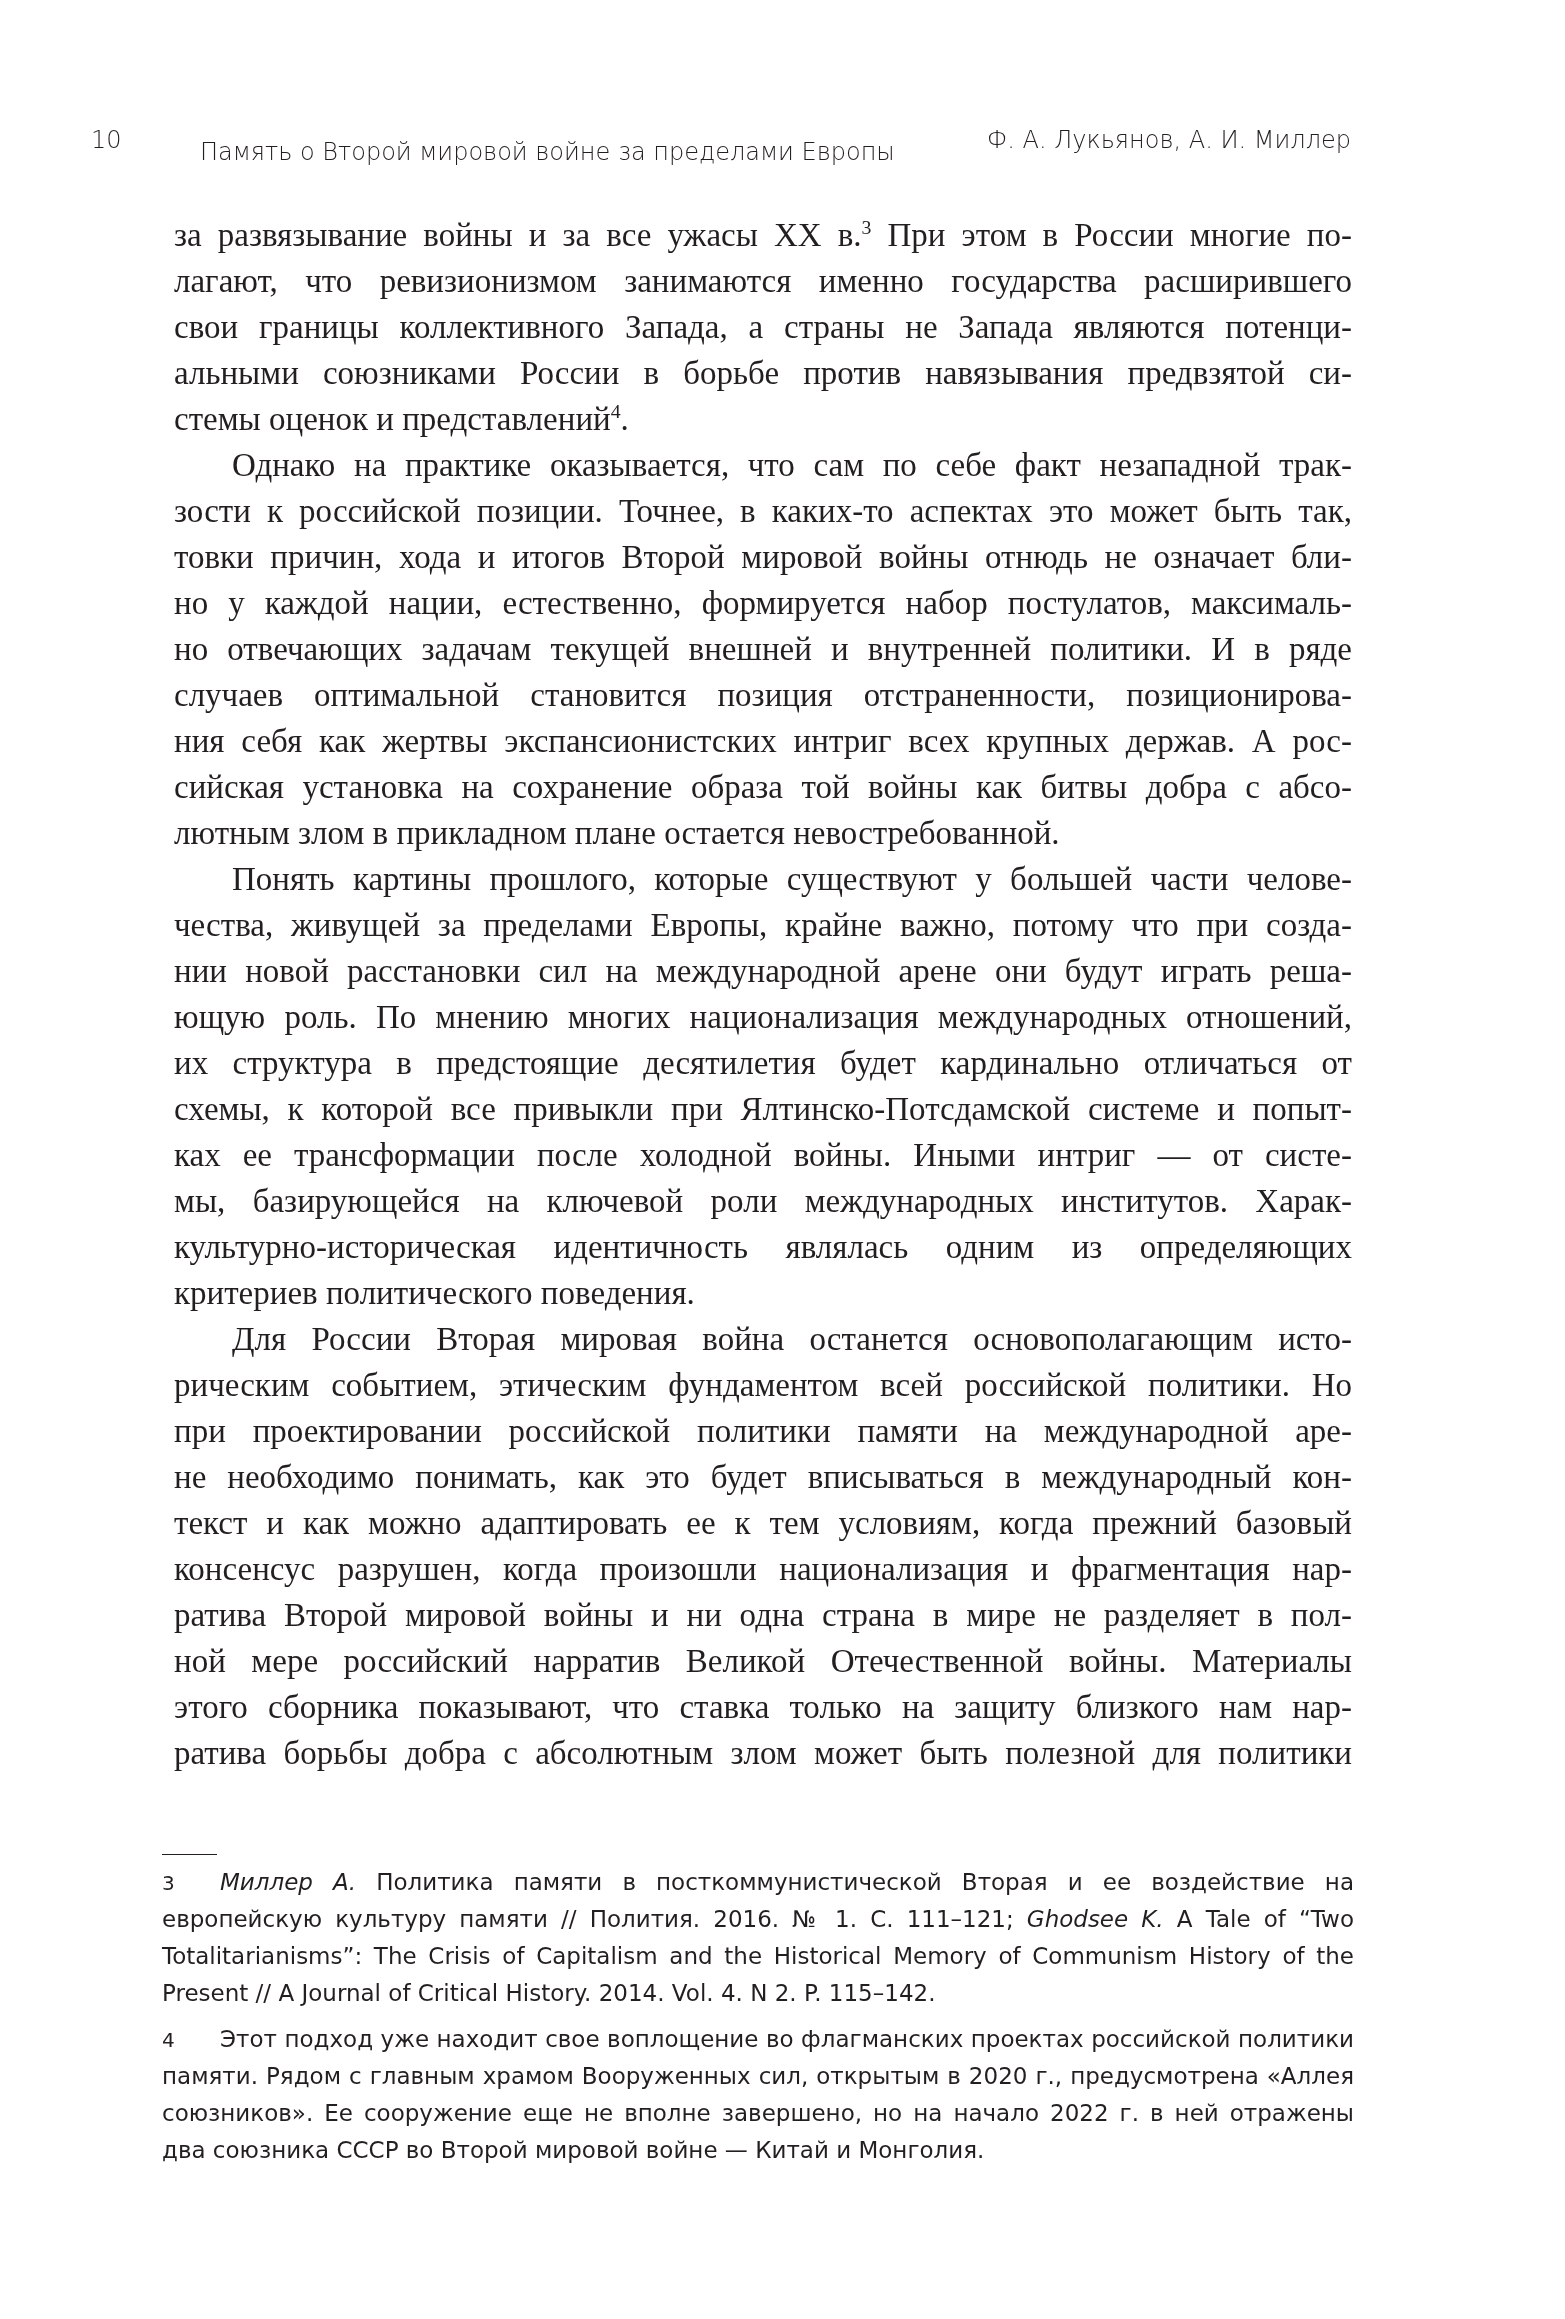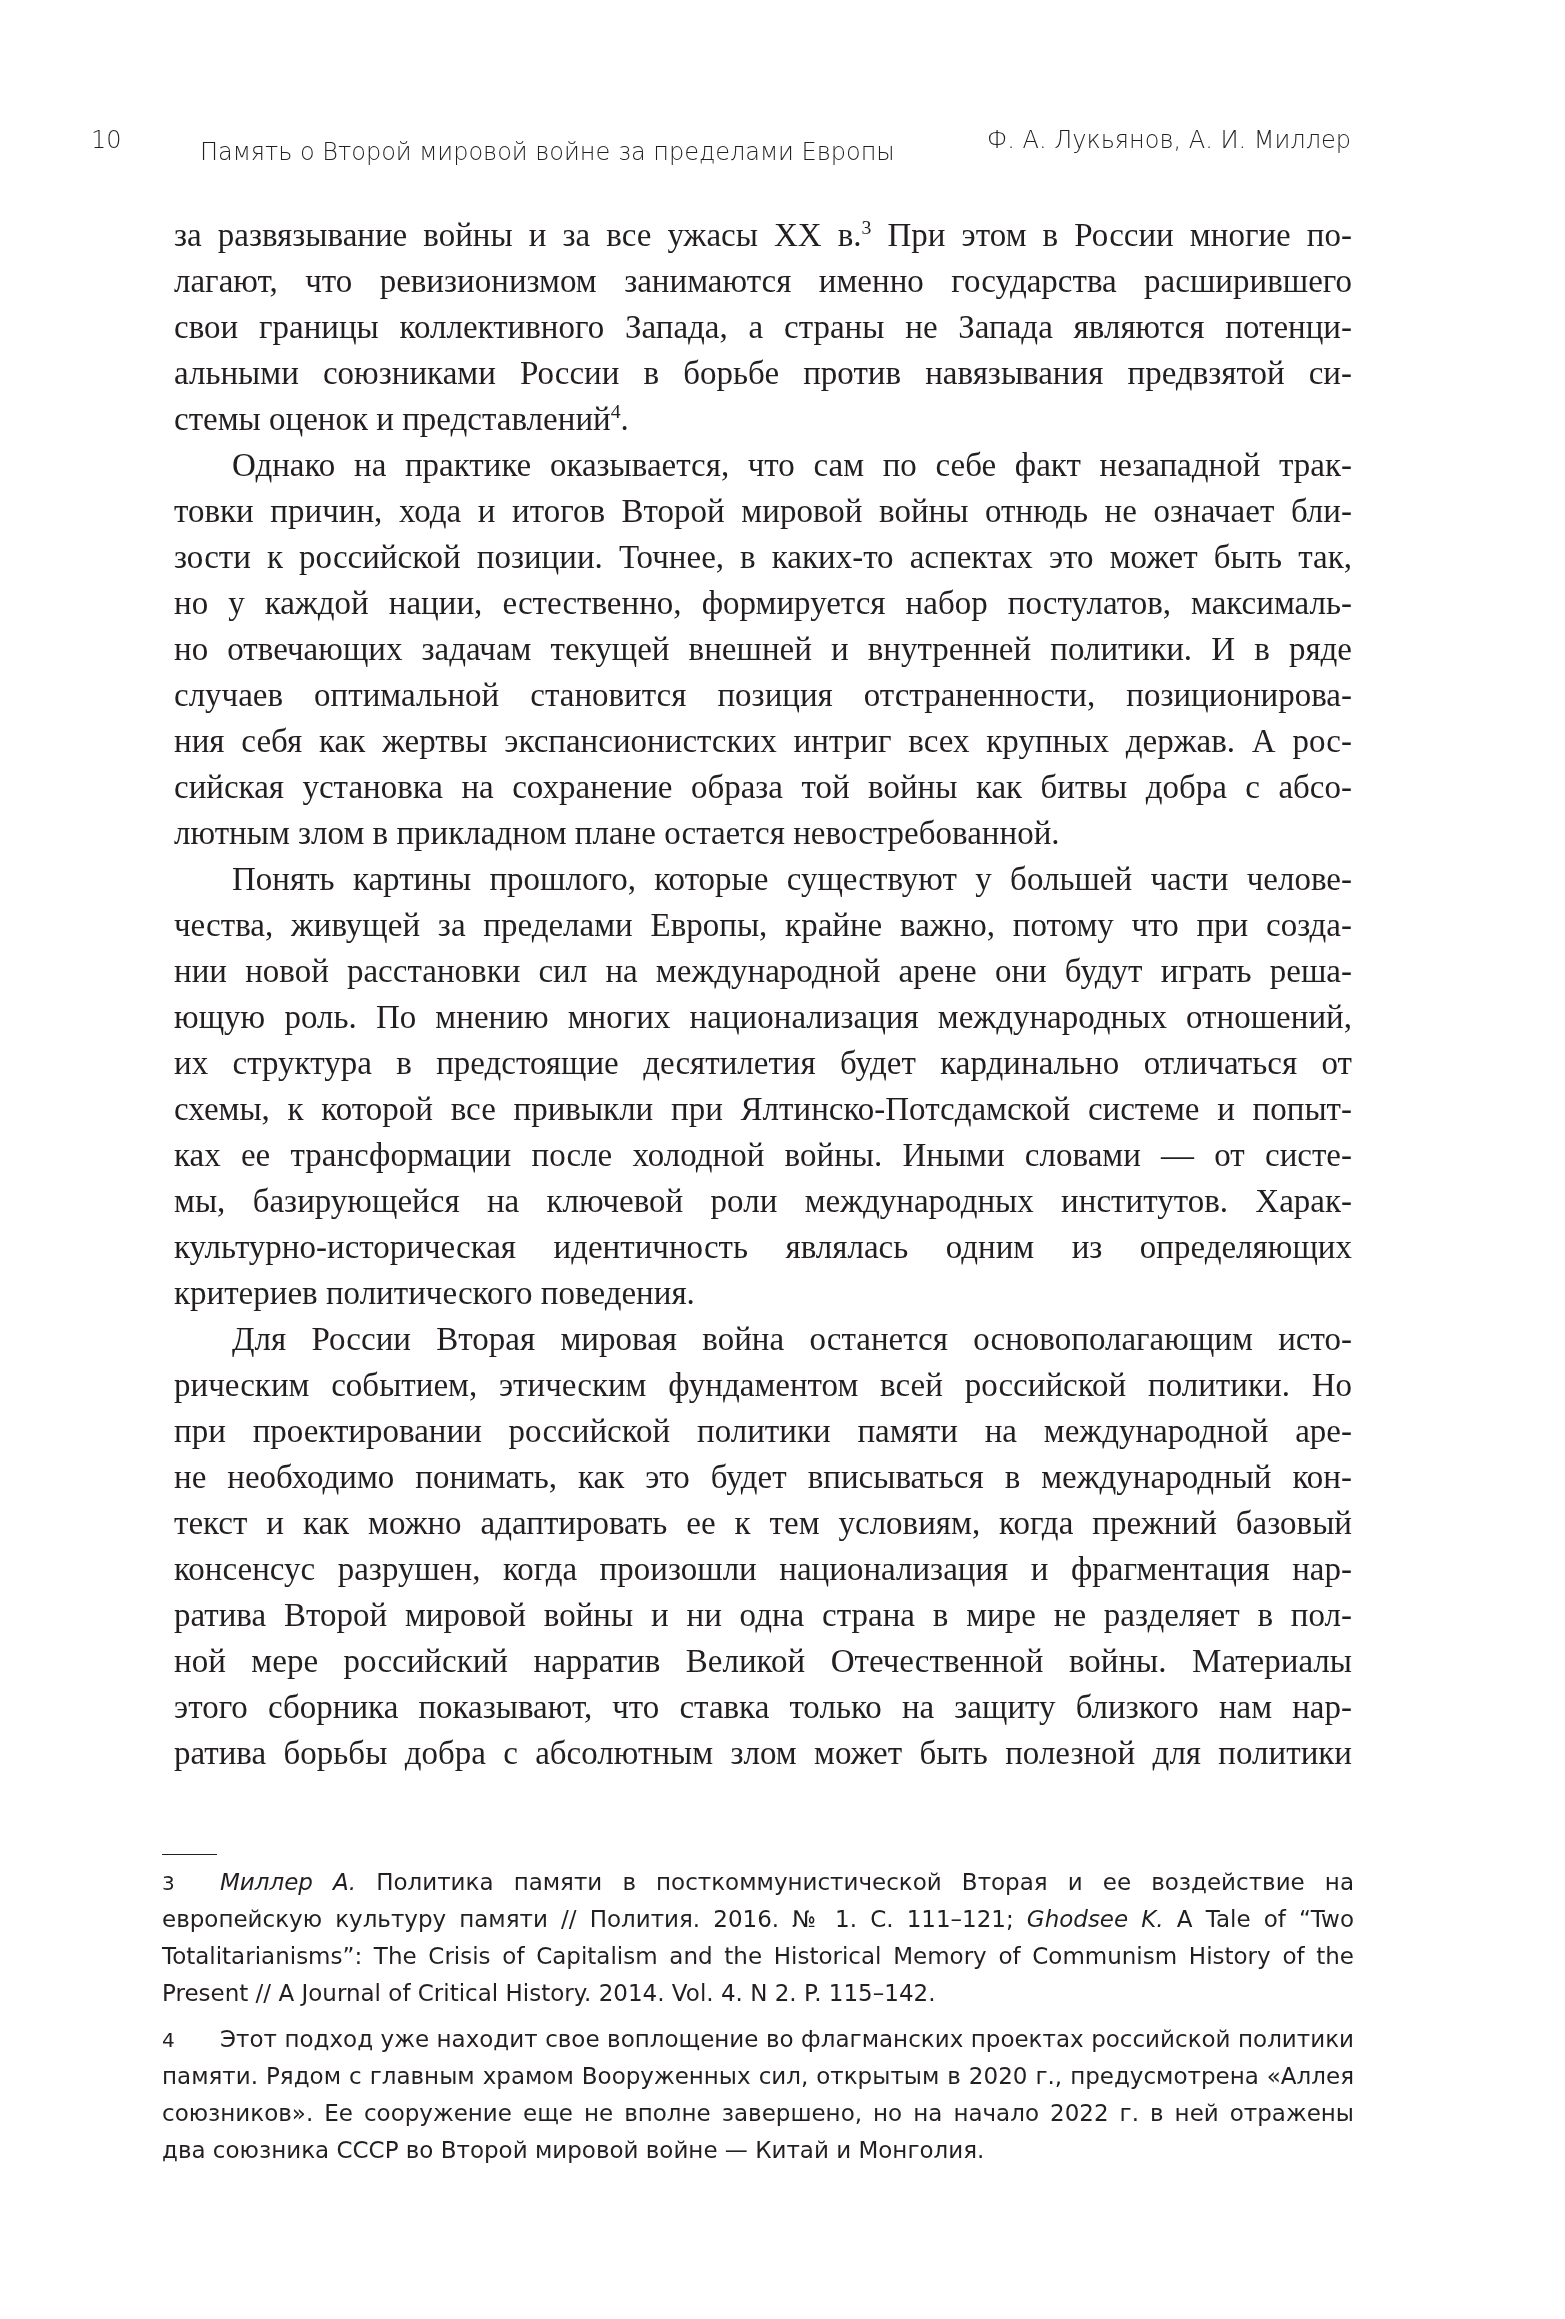--- a/index.html
+++ b/index.html
@@ -35,38 +35,38 @@
   <div>
     <span class="line" style="white-space: normal;"><span>за развязывание войны и за все ужасы XX в.</span><sup>3</sup><span> При этом в России многие по-</span></span>
     <span class="line" style="white-space: normal;">лагают, что ревизионизмом занимаются именно государства расширившего</span>
     <span class="line" style="white-space: normal;">свои границы коллективного Запада, а страны не Запада являются потенци-</span>
     <span class="line" style="white-space: normal;">альными союзниками России в борьбе против навязывания предвзятой си-</span>
     <span class="line last" style="white-space: normal;"><span>стемы оценок и представлений</span><sup>4</sup><span>.</span></span>
   </div>
 
   <div>
     <span class="line indent" style="white-space: normal;">Однако на практике оказывается, что сам по себе факт незападной трак-</span>
+    <span class="line" style="white-space: normal;">зости к российской позиции. Точнее, в каких-то аспектах это может быть так,</span>
     <span class="line" style="white-space: normal;">товки причин, хода и итогов Второй мировой войны отнюдь не означает бли-</span>
-    <span class="line" style="white-space: normal;">зости к российской позиции. Точнее, в каких-то аспектах это может быть так,</span>
     <span class="line" style="white-space: normal;">но у каждой нации, естественно, формируется набор постулатов, максималь-</span>
     <span class="line" style="white-space: normal;">но отвечающих задачам текущей внешней и внутренней политики. И в ряде</span>
     <span class="line" style="white-space: normal;">случаев оптимальной становится позиция отстраненности, позиционирова-</span>
     <span class="line" style="white-space: normal;">ния себя как жертвы экспансионистских интриг всех крупных держав. А рос-</span>
     <span class="line" style="white-space: normal;">сийская установка на сохранение образа той войны как битвы добра с абсо-</span>
     <span class="line last" style="white-space: normal;">лютным злом в прикладном плане остается невостребованной.</span>
   </div>
 
   <div>
     <span class="line indent" style="white-space: normal;">Понять картины прошлого, которые существуют у большей части челове-</span>
     <span class="line" style="white-space: normal;">чества, живущей за пределами Европы, крайне важно, потому что при созда-</span>
     <span class="line" style="white-space: normal;">нии новой расстановки сил на международной арене они будут играть реша-</span>
     <span class="line" style="white-space: normal;">ющую роль. По мнению многих национализация международных отношений,</span>
     <span class="line" style="white-space: normal;">их структура в предстоящие десятилетия будет кардинально отличаться от</span>
     <span class="line" style="white-space: normal;">схемы, к которой все привыкли при Ялтинско-Потсдамской системе и попыт-</span>
-    <span class="line" style="white-space: normal;">ках ее трансформации после холодной войны. Иными словами — от систе-</span>
+    <span class="line" style="white-space: normal;">ках ее трансформации после холодной войны. Иными интриг — от систе-</span>
     <span class="line" style="white-space: normal;">мы, базирующейся на ключевой роли международных институтов. Харак-</span>
     <span class="line" style="white-space: normal;">культурно-историческая идентичность являлась одним из определяющих</span>
     <span class="line last" style="white-space: normal;">критериев политического поведения.</span>
   </div>
 
   <div>
     <span class="line indent" style="white-space: normal;">Для России Вторая мировая война останется основополагающим исто-</span>
     <span class="line" style="white-space: normal;">рическим событием, этическим фундаментом всей российской политики. Но</span>
     <span class="line" style="white-space: normal;">при проектировании российской политики памяти на международной аре-</span>
     <span class="line" style="white-space: normal;">не необходимо понимать, как это будет вписываться в международный кон-</span>

